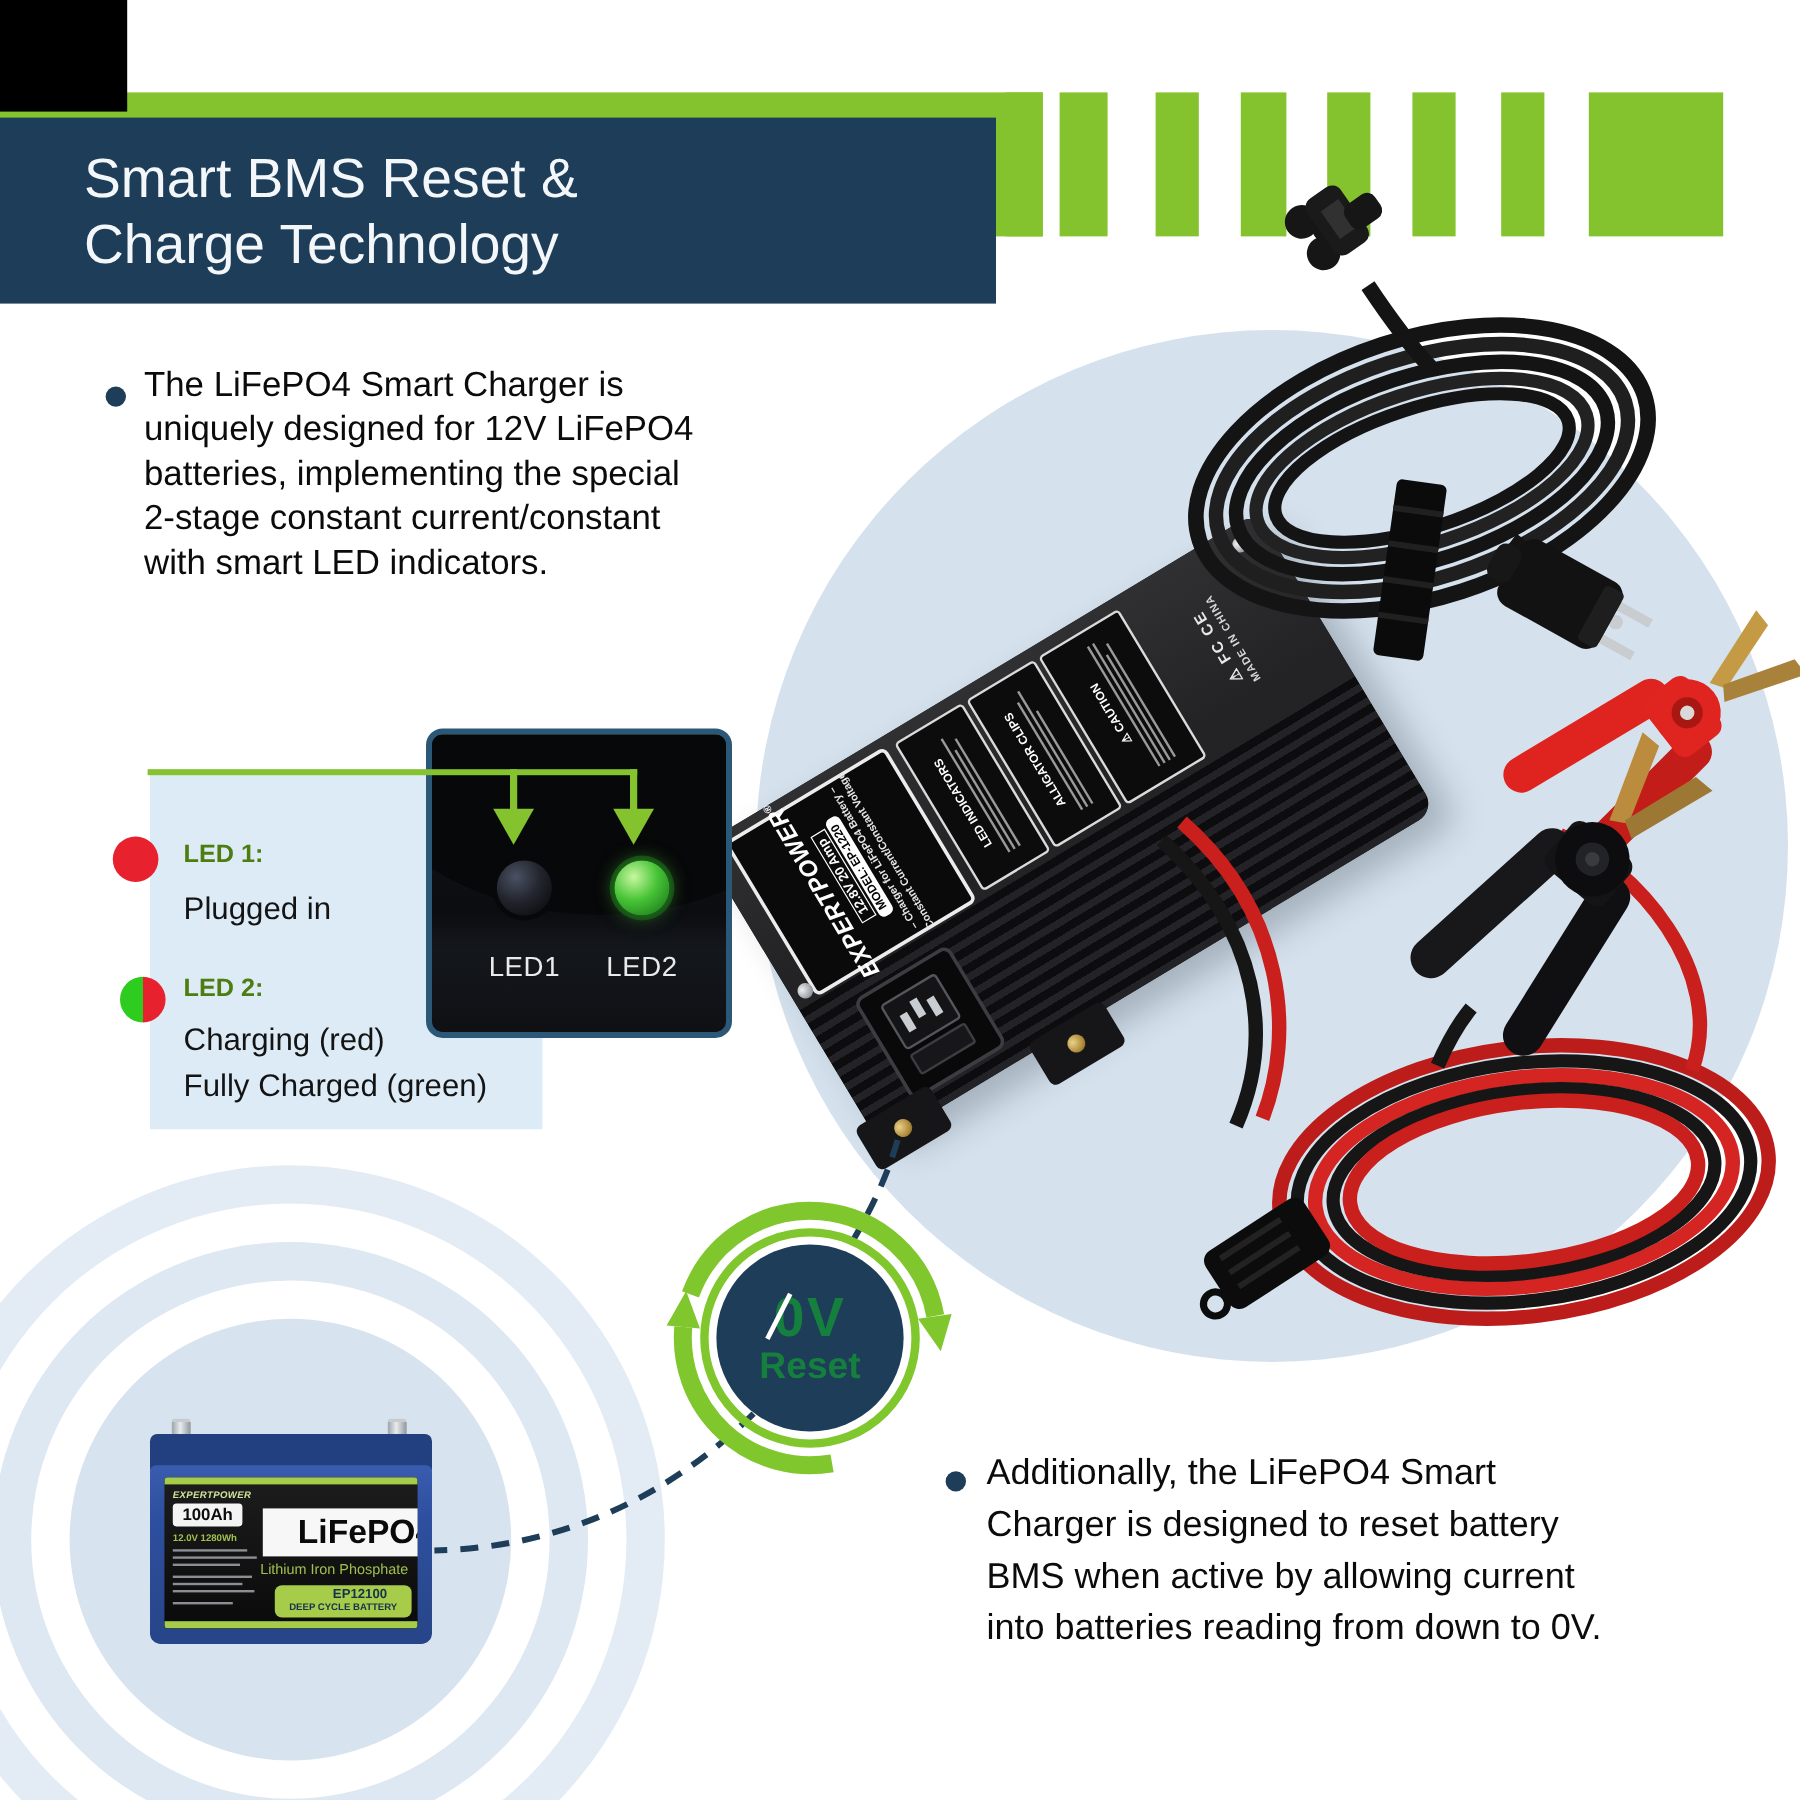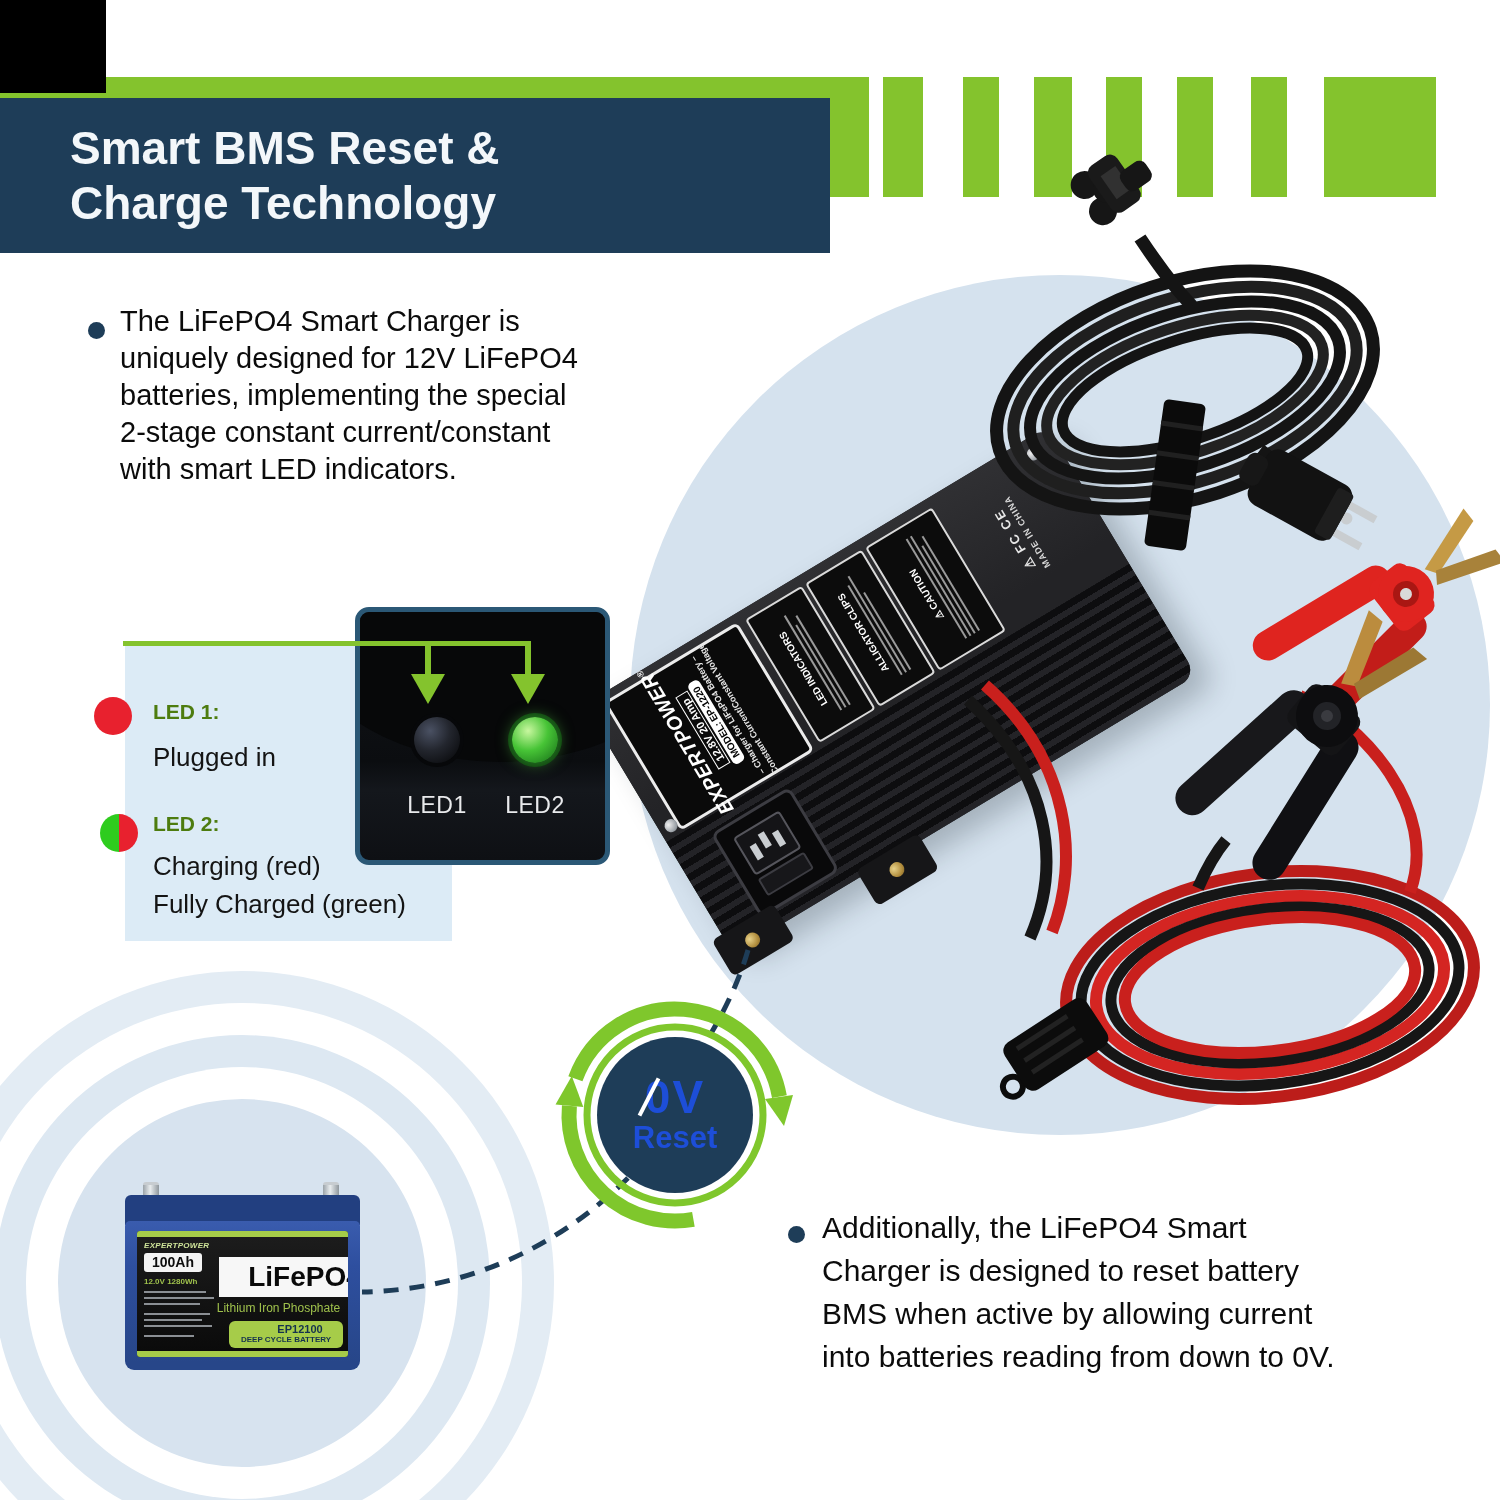--- a/index.html
+++ b/index.html
@@ -10,21 +10,21 @@
   html,body{margin:0;padding:0;width:1500px;height:1500px;overflow:hidden;background:#fff;
     font-family:"Liberation Sans", sans-serif;}
   .page{position:relative;width:1500px;height:1500px;background:#ffffff;overflow:hidden;}
   .abs{position:absolute;}
 
   
   .green-band{left:0;top:77px;width:869px;height:120px;background:var(--green);}
   .black-square{left:0;top:0;width:106px;height:93px;background:#000;}
   .title-box{left:0;top:98px;width:830px;height:155px;background:var(--navy);
     display:flex;flex-direction:column;justify-content:center;padding-left:70px;box-sizing:border-box;}
-  .title-box div{color:#f3f7fa;font-size:46px;font-weight:700;line-height:55px;}
+  .title-box div{color:#f3f7fa;font-size:46px;font-weight:400;line-height:55px;}
   .bar{top:77px;height:120px;background:var(--green);}
 
   
   .big-circle{left:630px;top:275px;width:860px;height:860px;border-radius:50%;background:var(--circle-blue);}
 
   
   .ripple{border-radius:50%;}
   .r1{left:-70px;top:971px;width:624px;height:624px;background:var(--ripple-1);}
   .r2{left:-38px;top:1003px;width:560px;height:560px;background:#fff;}
   .r3{left:-6px;top:1035px;width:496px;height:496px;background:var(--ripple-2);}
@@ -74,21 +74,21 @@
   .inset-label{top:180px;width:70px;text-align:center;color:#e9eaec;font-size:23px;letter-spacing:.5px;}
   .legend-dot{width:38px;height:38px;border-radius:50%;}
   .dot-red{left:94px;top:697px;background:#e8212e;}
   .dot-split{left:100px;top:814px;background:linear-gradient(90deg,#2ecc1e 0 50%,#e8212e 50% 100%);}
   .legend-title{font-size:21px;font-weight:700;color:#4d7c0f;}
   .legend-desc{font-size:26px;color:#141414;}
 
   
   .badge-wrap{left:550px;top:990px;width:250px;height:250px;}
   .badge-text{left:550px;top:990px;width:250px;height:250px;display:flex;flex-direction:column;align-items:center;justify-content:center;
-    color:#1d4ed8;font-weight:700;}
+    color:#15803d;font-weight:700;}
   .badge-text .v{font-size:46px;line-height:46px;letter-spacing:2px;position:relative;}
   .badge-text .slash{position:absolute;left:2px;top:2px;width:4px;height:42px;background:#fff;transform:rotate(27deg);transform-origin:center;}
   .badge-text .r{font-size:31px;line-height:36px;}
 
   
   .charger{left:620px;top:545px;width:540px;height:290px;transform:rotate(-31deg);}
   .chg-body{left:0;top:0;width:540px;height:290px;background:#1b1b1d;border-radius:16px;
     box-shadow:12px 18px 28px rgba(20,30,40,.25);}
   .chg-top{left:0;top:0;width:540px;height:160px;background:linear-gradient(180deg,#303033,#232326 80%);
     border-radius:16px 16px 0 0;}

